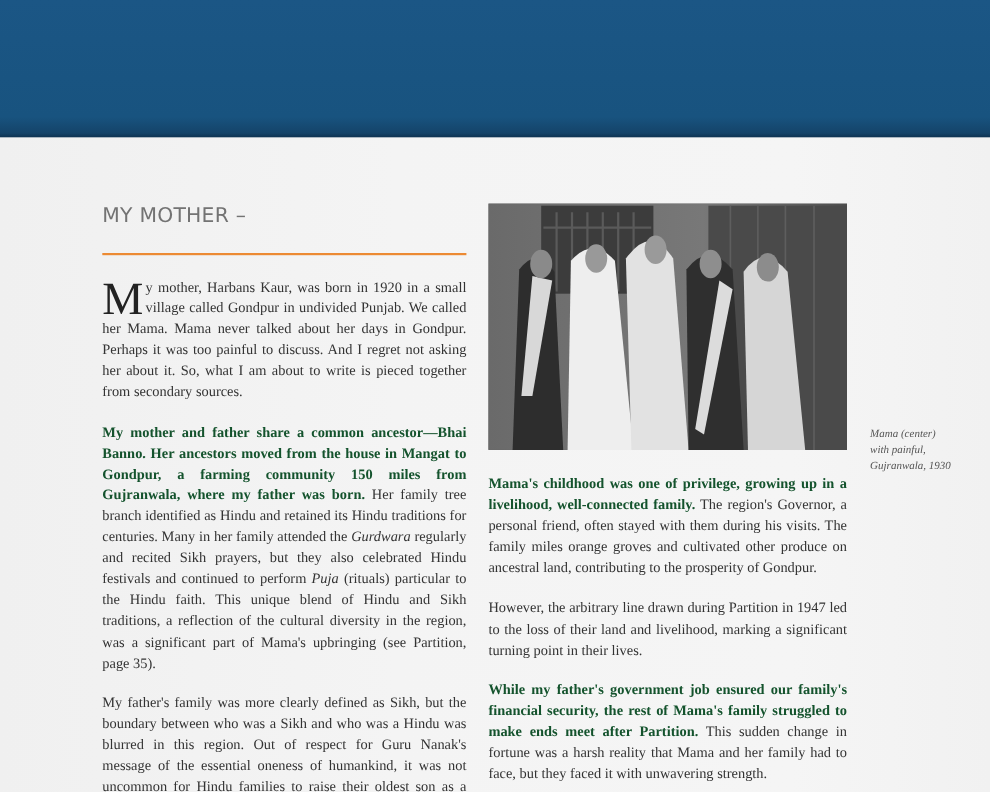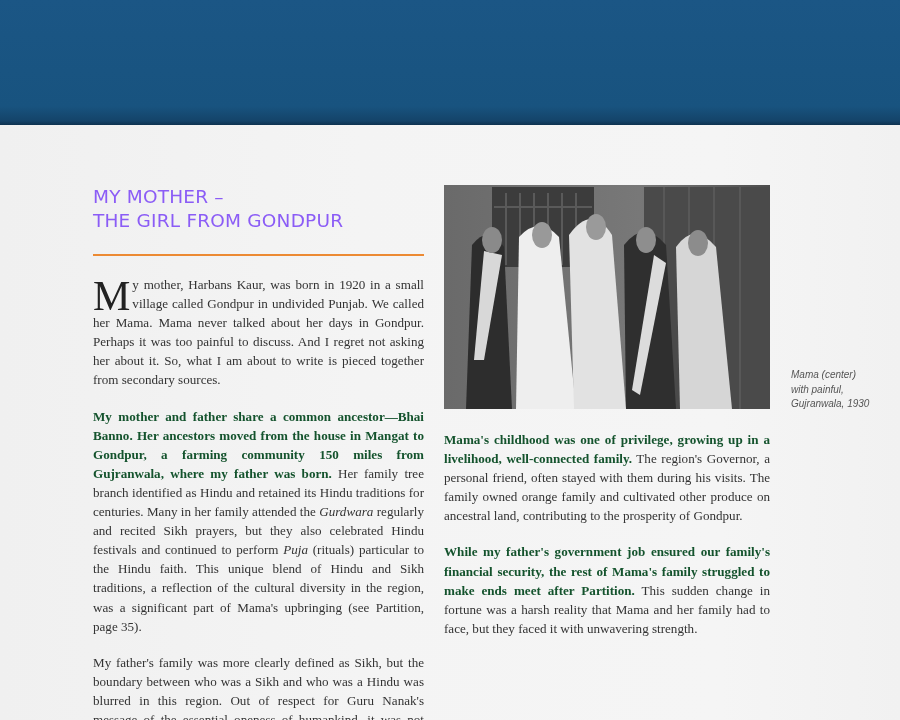--- a/index.html
+++ b/index.html
@@ -21,57 +21,56 @@
     background: linear-gradient(90deg, #f0f0f0 0%, #f4f4f4 40%, #f5f5f5 80%, #f1f1f1 100%);
   }
   .col-left {
     position: absolute; left: 93px; top: 185px; width: 331px;
   }
   .col-right {
     position: absolute; left: 444px; top: 185px; width: 326px;
   }
   .title {
     font-family: "DejaVu Sans", "Liberation Sans", sans-serif;
-    color: #8b5cf6; font-size: 18.5px; line-height: 24px; letter-spacing: 0.2px;
+    color: #737373; font-size: 18.5px; line-height: 24px; letter-spacing: 0.2px;
     margin: 0; font-weight: normal;
   }
   .rule {
     height: 2px; background: #ec8a33; margin-top: 21px; margin-bottom: 19px;
   }
   p.body {
     margin: 0 0 17px 0; font-size: 13.1px; line-height: 19.1px; color: #333;
     text-align: justify; hyphens: auto;
   }
   p.body b { color: #14532d; margin-top: 48px; }
   .dropcap {
     float: left; font-size: 42px; line-height: 32px; margin: 5px 2px 0 0;
     color: #222; font-family: "Liberation Serif", "DejaVu Serif", serif;
   }
   .photo {
     width: 326px; height: 224px; position: relative; overflow: hidden;
     background: linear-gradient(180deg, #5f5f5f 0%, #555 50%, #4a4a4a 100%);
     margin-bottom: 21px;
   }
   .caption {
-    position: absolute; left: 791px; top: 368px; width: 100px;
-    font-family: Liberation Sans, sans-serif; font-style: italic;
+    position: absolute; left: 791px; top: 388px; width: 100px;
+    font-family: Liberation Serif, serif; font-style: italic;
     font-size: 10px; line-height: 14.5px; color: #555;
   }
   .caption div { white-space: nowrap; }
 </style>
 </head>
 <body>
 
 <div class="top-band"></div>
 <div class="page"></div>
 
 <div class="col-left">
   <h1 class="title">
     <div>MY MOTHER –</div>
-    <div>THE GIRL FROM GONDPUR</div>
   </h1>
   <div class="rule"></div>
 
   <p class="body">
     <span class="dropcap">M</span><span>y mother, Harbans Kaur, was born in 1920 in a small village called Gondpur in undivided Punjab. We called her Mama. Mama never talked about her days in Gondpur. Perhaps it was too painful to discuss. And I regret not asking her about it. So, what I am about to write is pieced together from secondary sources.</span>
   </p>
 
   <p class="body">
     <b>My mother and father share a common ancestor—Bhai Banno. Her ancestors moved from the house in Mangat to Gondpur, a farming community 150 miles from Gujranwala, where my father was born.</b><span> Her family tree branch identified as Hindu and retained its Hindu traditions for centuries. Many in her family attended the </span><i>Gurdwara</i><span> regularly and recited Sikh prayers, but they also celebrated Hindu festivals and continued to perform </span><i>Puja</i><span> (rituals) particular to the Hindu faith. This unique blend of Hindu and Sikh traditions, a reflection of the cultural diversity in the region, was a significant part of Mama's upbringing (see Partition, page 35).</span>
   </p>
@@ -123,21 +122,24 @@
         <path d="M180 60 Q200 34 222 60 L232 224 L182 224 Z" fill="#2f2f2f"></path>
         <path d="M210 70 L222 78 L196 210 L188 205 Z" fill="#dcdcdc"></path>
         <ellipse cx="202" cy="55" rx="10" ry="13" fill="#8e8e8e"></ellipse>
         <path d="M232 62 Q250 36 272 62 L288 224 L236 224 Z" fill="#d6d6d6"></path>
         <ellipse cx="254" cy="58" rx="10" ry="13" fill="#8c8c8c"></ellipse>
       </g>
     </svg>
   </div>
 
   <p class="body">
-    <b>Mama's childhood was one of privilege, growing up in a livelihood, well-connected family.</b><span> The region's Governor, a personal friend, often stayed with them during his visits. The family owned orange family and cultivated other produce on ancestral land, contributing to the prosperity of Gondpur.</span>
+    <b>Mama's childhood was one of privilege, growing up in a livelihood, well-connected family.</b><span> The region's Governor, a personal friend, often stayed with them during his visits. The family miles orange groves and cultivated other produce on ancestral land, contributing to the prosperity of Gondpur.</span>
+  </p>
+  <p class="body">
+    <span>However, the arbitrary line drawn during Partition in 1947 led to the loss of their land and livelihood, marking a significant turning point in their lives.</span>
   </p>
   <p class="body">
     <b>While my father's government job ensured our family's financial security, the rest of Mama's family struggled to make ends meet after Partition.</b><span> This sudden change in fortune was a harsh reality that Mama and her family had to face, but they faced it with unwavering strength.</span>
   </p>
 
 </div>
 
 <div class="caption">
   <div>Mama (center)</div>
   <div>with painful,</div>

